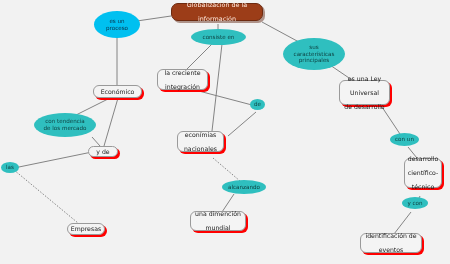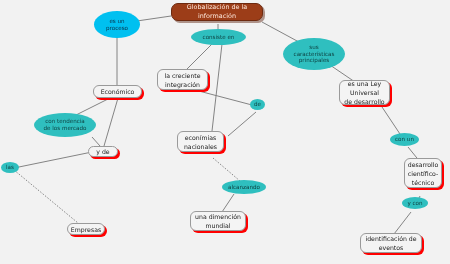--- a/index.html
+++ b/index.html
@@ -27,21 +27,21 @@
   
   .node-box {
     position: absolute;
     box-sizing: border-box;
     background: #f4f4f4;
     border: 1px solid #9a9a9a;
     border-radius: 6px;
     box-shadow: 2px 2px 0 0 #ff0000;
     color: #1a1a1a;
     font-size: 6.2px;
-    line-height: 9px;
+    line-height: 14px;
     text-align: center;
     display: flex;
     align-items: center;
     justify-content: center;
     padding: 2px 3px;
     white-space: pre-line;
     z-index: 3;
   }
   .node-box.root {
     background: #9c3d18;

